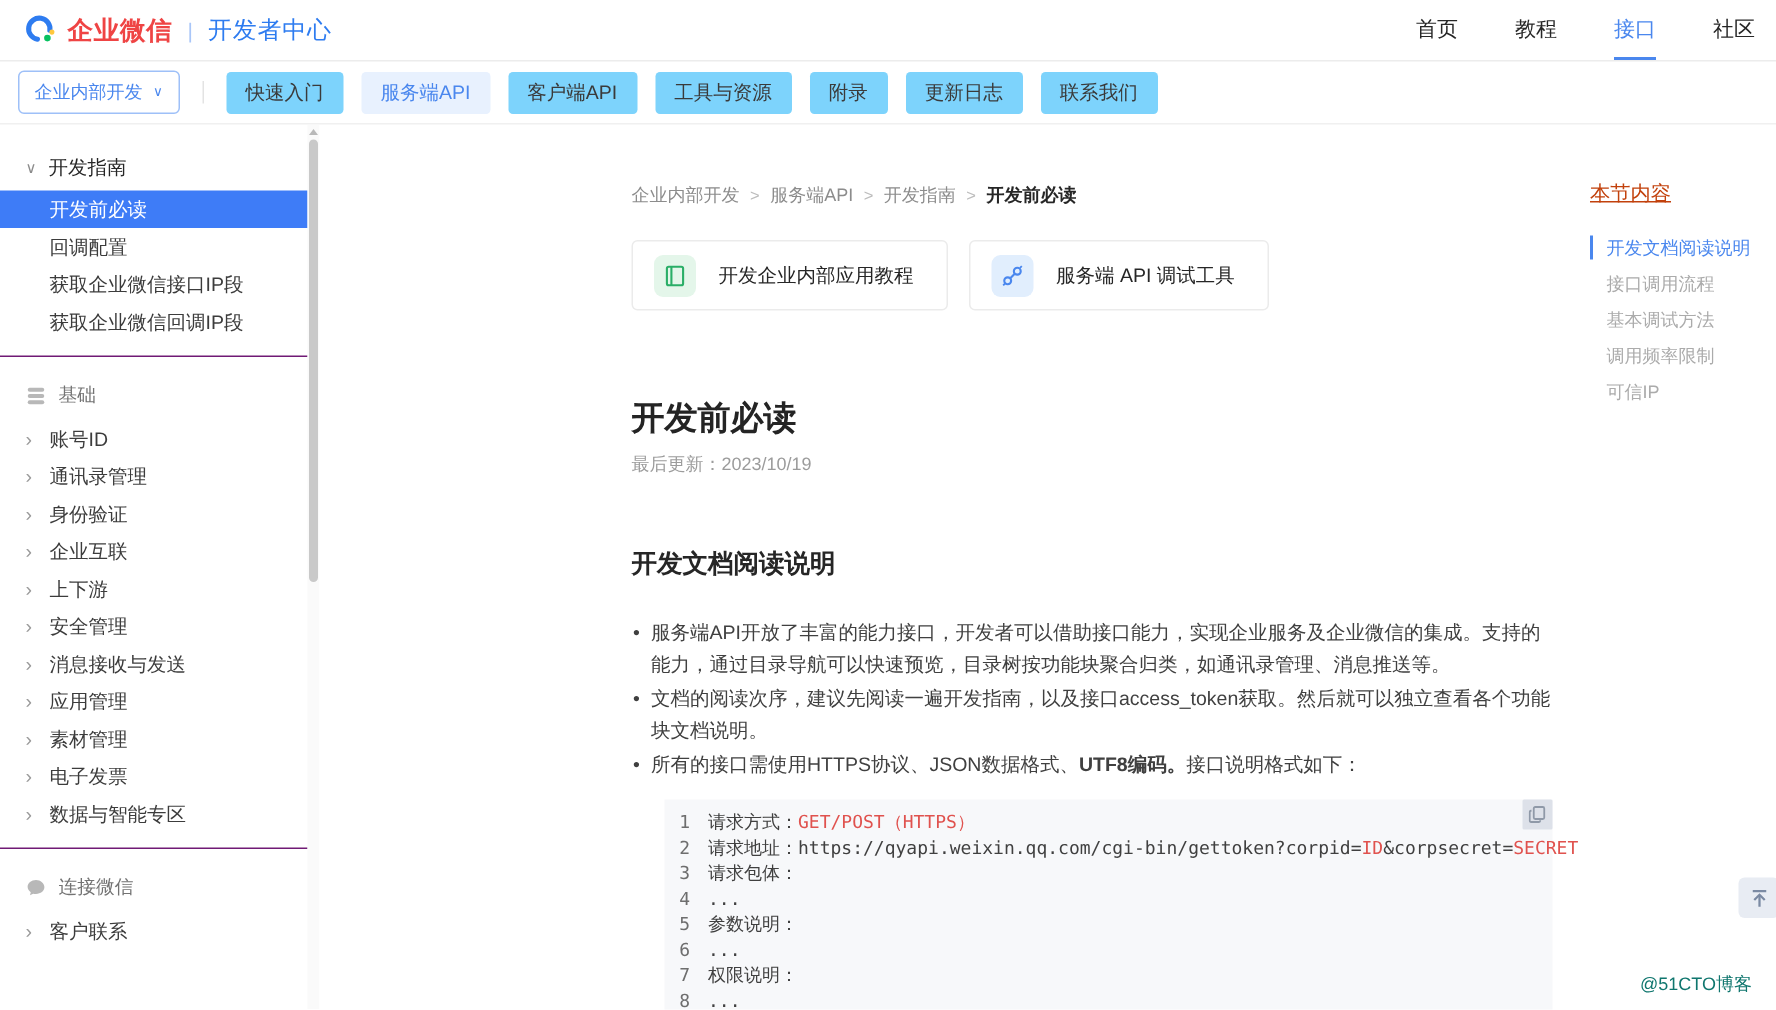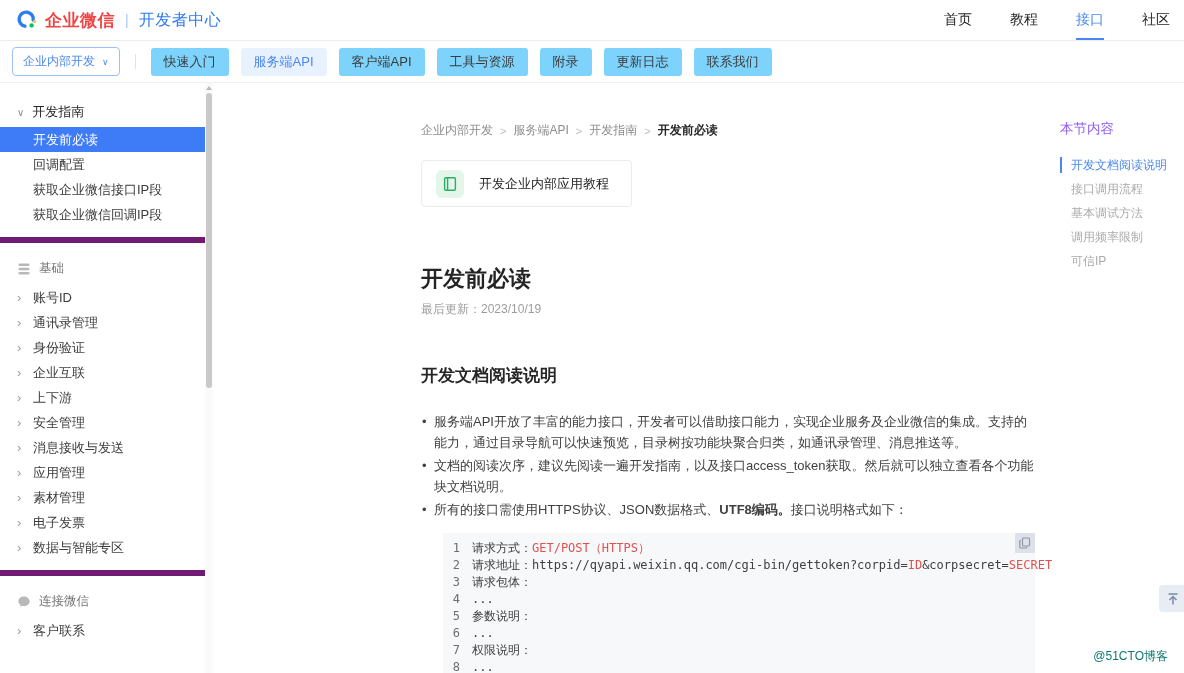--- a/index.html
+++ b/index.html
@@ -55,21 +55,21 @@
     font-size:13px; overflow:hidden;
   }
   .side-inner { width:205px; padding-top:14px; }
   .side-expander { display:flex; align-items:center; padding:6px 0 6px 17px; color:#262626; cursor:pointer; }
   .side-expander .arr { color:#8c8c8c; font-size:10px; margin-right:8px; }
   .side-leaf {
     height:25px; line-height:25px; padding-left:33px; color:#3c3c3c; cursor:pointer;
     white-space:nowrap; overflow:hidden;
   }
   .side-leaf.active { background:#3e7cf7; color:#fff; }
-  .side-group { margin-top:10px; border-top:6px solid #701a75; padding-top:13px; }
+  .side-group { margin-top:10px; border-top:1px solid #701a75; padding-top:13px; }
   .group-head { display:flex; align-items:center; gap:8px; padding:4px 0 8px 17px; color:#737373; font-size:12.5px; }
   .group-head svg { flex:0 0 auto; }
   .side-branch { display:flex; align-items:center; height:25px; padding-left:17px; color:#3c3c3c; cursor:pointer; }
   .side-branch .arr { color:#9b9b9b; font-size:13px; width:16px; line-height:1; }
 
   .side-scroll { position:absolute; top:0; right:0; width:8px; height:100%; background:#fafafa; }
   .side-scroll .up { position:absolute; top:3px; left:1px; width:0; height:0;
     border-left:3px solid transparent; border-right:3px solid transparent; border-bottom:4px solid #b9b9b9; }
   .side-scroll .thumb { position:absolute; top:10px; left:1px; width:6px; height:295px; background:#c9c9c9; border-radius:3px; }
 
@@ -108,21 +108,21 @@
   .code-row .ln { flex:0 0 17px; text-align:right; color:#6e6e6e; }
   .code-row .lc { padding-left:12px; color:#404040; white-space:pre; }
   .code-row .red { color:#e0524e; }
   .copy-btn {
     position:absolute; top:0; right:0; width:20px; height:20px; background:#dde1e9;
     display:flex; align-items:center; justify-content:center; cursor:pointer; border-radius:1px;
   }
 
   
   .toc { position:absolute; left:1060px; top:83px; width:124px; }
-  .toc-title { margin-top:37px; font-size:13.5px; color:#8b5cf6; }
+  .toc-title { margin-top:37px; font-size:13.5px; color:#c2410c;text-decoration:underline; }
   .toc-list { margin-top:19px; list-style:none; }
   .toc-list li {
     font-size:12px; color:#ababab; line-height:16px; margin-bottom:8px;
     padding-left:9px; border-left:2px solid transparent; cursor:pointer; white-space:nowrap;
   }
   .toc-list li.active { color:#4a87ee; border-left-color:#4a87ee; }
 
   
   .back-top {
     position:absolute; left:1159px; top:585px; width:27px; height:27px;
@@ -274,20 +274,32 @@
   <div class="cards">
     <div class="card">
       <span class="icon-box green">
         <svg width="16" height="16" viewBox="0 0 16 16">
           <rect x="2.6" y="1.8" width="10.8" height="12.4" rx="1.2" fill="none" stroke="#2aae67" stroke-width="1.4"></rect>
           <line x1="5.6" y1="1.8" x2="5.6" y2="14.2" stroke="#2aae67" stroke-width="1.4"></line>
         </svg>
       </span>
       <span class="card-label">开发企业内部应用教程</span>
     </div>
+    <div class="card">
+      <span class="icon-box blue">
+        <svg width="16" height="16" viewBox="0 0 16 16">
+          <circle cx="4.8" cy="11.2" r="2.3" fill="none" stroke="#4a87ee" stroke-width="1.4"></circle>
+          <circle cx="11.2" cy="4.8" r="2.3" fill="none" stroke="#4a87ee" stroke-width="1.4"></circle>
+          <line x1="6.5" y1="9.5" x2="9.5" y2="6.5" stroke="#4a87ee" stroke-width="1.4"></line>
+          <line x1="13" y1="2.6" x2="14.2" y2="1.4" stroke="#4a87ee" stroke-width="1.2"></line>
+          <line x1="1.8" y1="14.2" x2="3" y2="13" stroke="#4a87ee" stroke-width="1.2"></line>
+        </svg>
+      </span>
+      <span class="card-label">服务端 API 调试工具</span>
+    </div>
   </div>
 
   <h1 class="page-title">开发前必读</h1>
   <div class="updated">最后更新：2023/10/19</div>
 
   <h2 class="section-title">开发文档阅读说明</h2>
 
   <ul class="bullets">
     <li><span>服务端API开放了丰富的能力接口，开发者可以借助接口能力，实现企业服务及企业微信的集成。支持的能力，通过目录导航可以快速预览，目录树按功能块聚合归类，如通讯录管理、消息推送等。</span></li>
     <li><span>文档的阅读次序，建议先阅读一遍开发指南，以及接口access_token获取。然后就可以独立查看各个功能块文档说明。</span></li>

